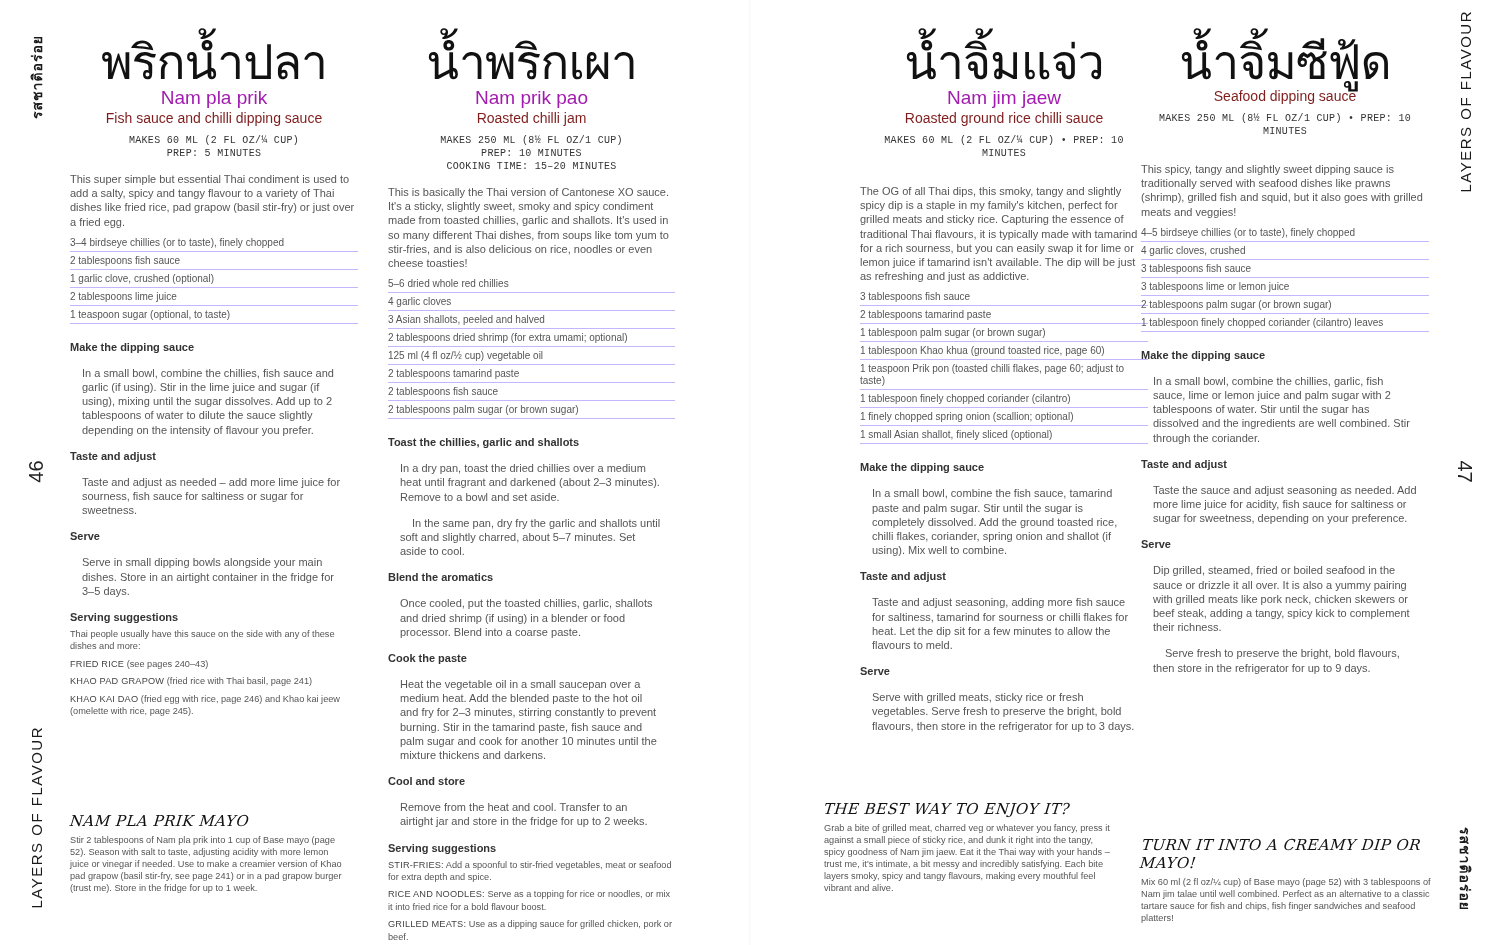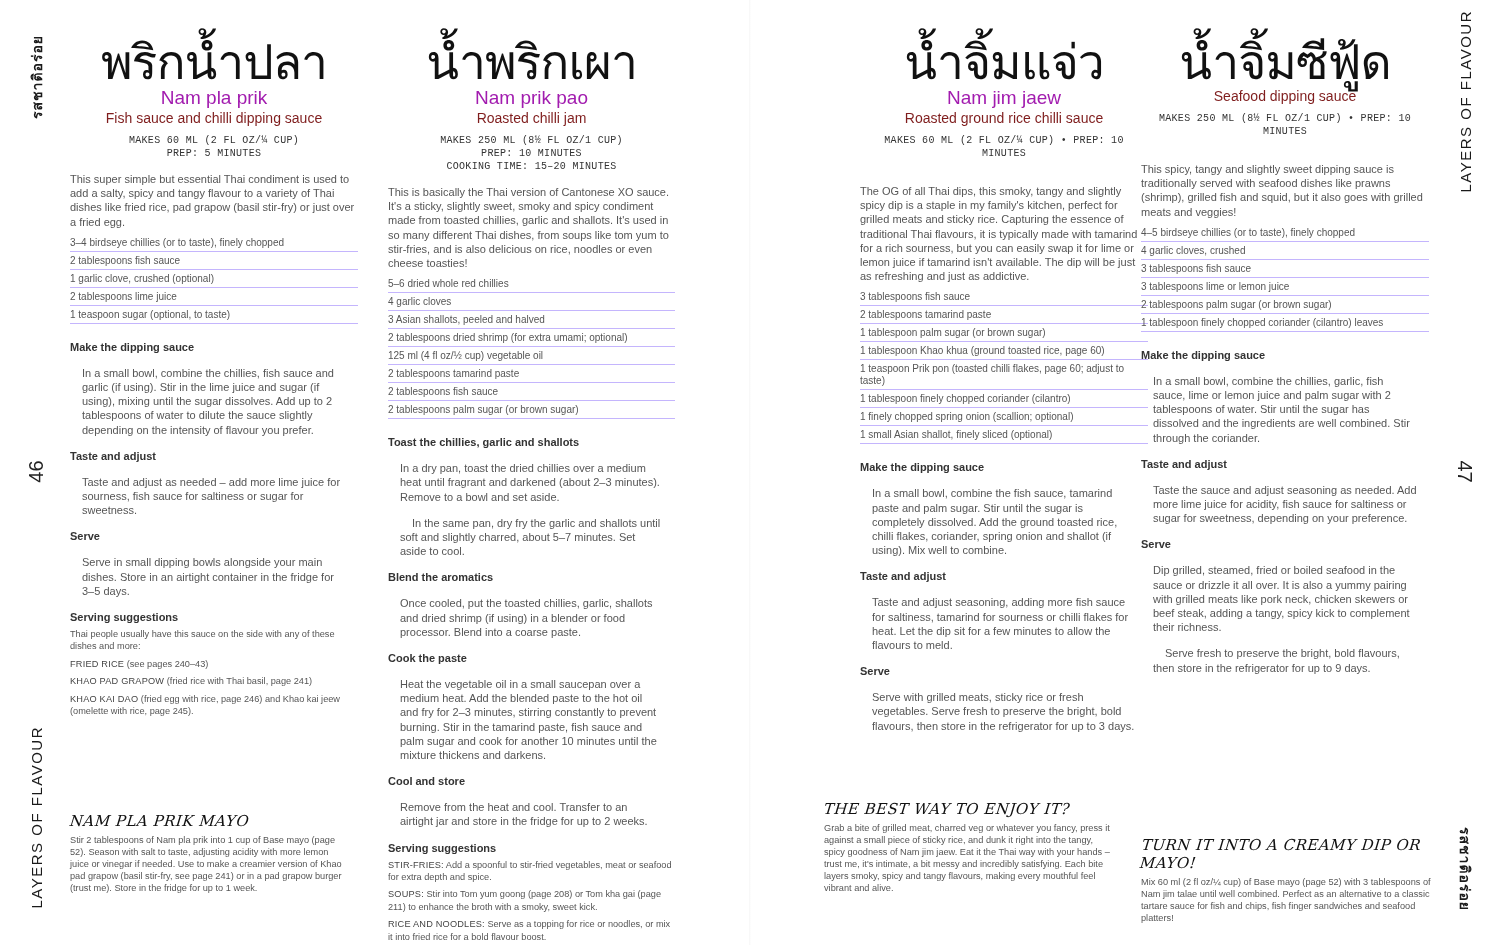--- a/index.html
+++ b/index.html
@@ -136,21 +136,20 @@
       <h4>Cook the paste</h4>
       <p>Heat the vegetable oil in a small saucepan over a medium heat. Add the blended paste to the hot oil and fry for 2–3 minutes, stirring constantly to prevent burning. Stir in the tamarind paste, fish sauce and palm sugar and cook for another 10 minutes until the mixture thickens and darkens.</p>
     </div>
     <div class="step">
       <h4>Cool and store</h4>
       <p>Remove from the heat and cool. Transfer to an airtight jar and store in the fridge for up to 2 weeks.</p>
     </div>
     <div class="step sugg" style="margin-top:10px;">
       <h4>Serving suggestions</h4>
       <p><span class="cap">STIR-FRIES:</span><span> Add a spoonful to stir-fried vegetables, meat or seafood for extra depth and spice.</span></p>
-      <p><span class="cap">SOUPS:</span><span> Stir into Tom yum goong (page 208) or Tom kha gai (page 211) to enhance the broth with a smoky, sweet kick.</span></p>
       <p><span class="cap">RICE AND NOODLES:</span><span> Serve as a topping for rice or noodles, or mix it into fried rice for a bold flavour boost.</span></p>
       <p><span class="cap">GRILLED MEATS:</span><span> Use as a dipping sauce for grilled chicken, pork or beef.</span></p>
     </div>
   </div>
 
   <div class="col col-3">
     <div class="head">
       <div class="thai-title">น้ำจิ้มแจ่ว</div>
       <div class="en-title">Nam jim jaew</div>
       <div class="en-sub">Roasted ground rice chilli sauce</div>

